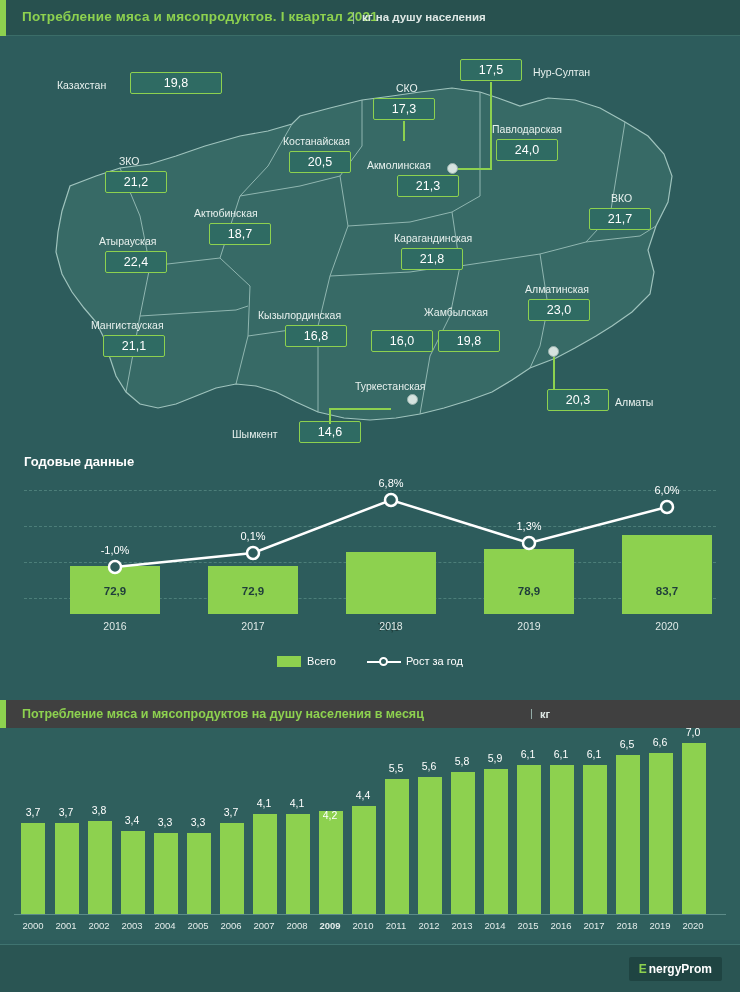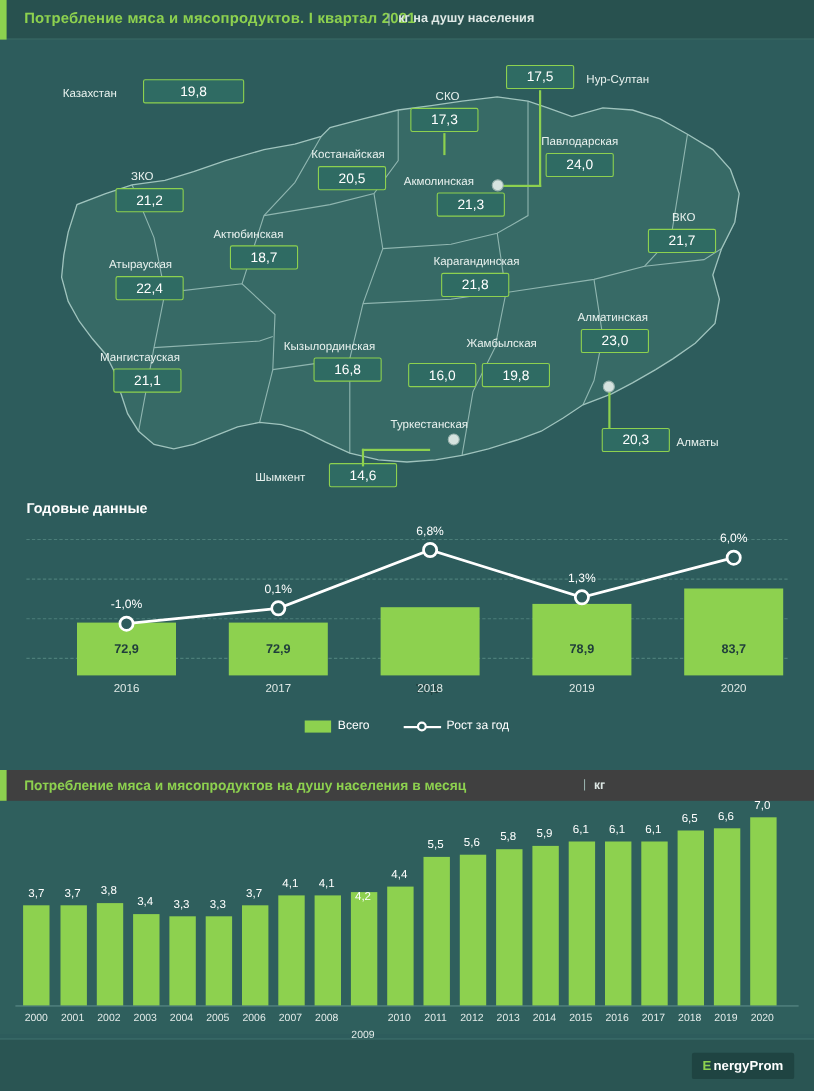--- a/index.html
+++ b/index.html
@@ -300,21 +300,21 @@
 
     <div class="mx" style="left:13px;  width:40px; top:220px;">2000</div>
     <div class="mx" style="left:46px;  width:40px; top:220px;">2001</div>
     <div class="mx" style="left:79px;  width:40px; top:220px;">2002</div>
     <div class="mx" style="left:112px; width:40px; top:220px;">2003</div>
     <div class="mx" style="left:145px; width:40px; top:220px;">2004</div>
     <div class="mx" style="left:178px; width:40px; top:220px;">2005</div>
     <div class="mx" style="left:211px; width:40px; top:220px;">2006</div>
     <div class="mx" style="left:244px; width:40px; top:220px;">2007</div>
     <div class="mx" style="left:277px; width:40px; top:220px;">2008</div>
-    <div class="mx" style="left:310px; width:40px; top:236px;">2009</div>
+    <div class="mx" style="left:310px; width:40px; top:220px;font-weight:bold;">2009</div>
     <div class="mx" style="left:343px; width:40px; top:220px;">2010</div>
     <div class="mx" style="left:376px; width:40px; top:220px;">2011</div>
     <div class="mx" style="left:409px; width:40px; top:220px;">2012</div>
     <div class="mx" style="left:442px; width:40px; top:220px;">2013</div>
     <div class="mx" style="left:475px; width:40px; top:220px;">2014</div>
     <div class="mx" style="left:508px; width:40px; top:220px;">2015</div>
     <div class="mx" style="left:541px; width:40px; top:220px;">2016</div>
     <div class="mx" style="left:574px; width:40px; top:220px;">2017</div>
     <div class="mx" style="left:607px; width:40px; top:220px;">2018</div>
     <div class="mx" style="left:640px; width:40px; top:220px;">2019</div>

